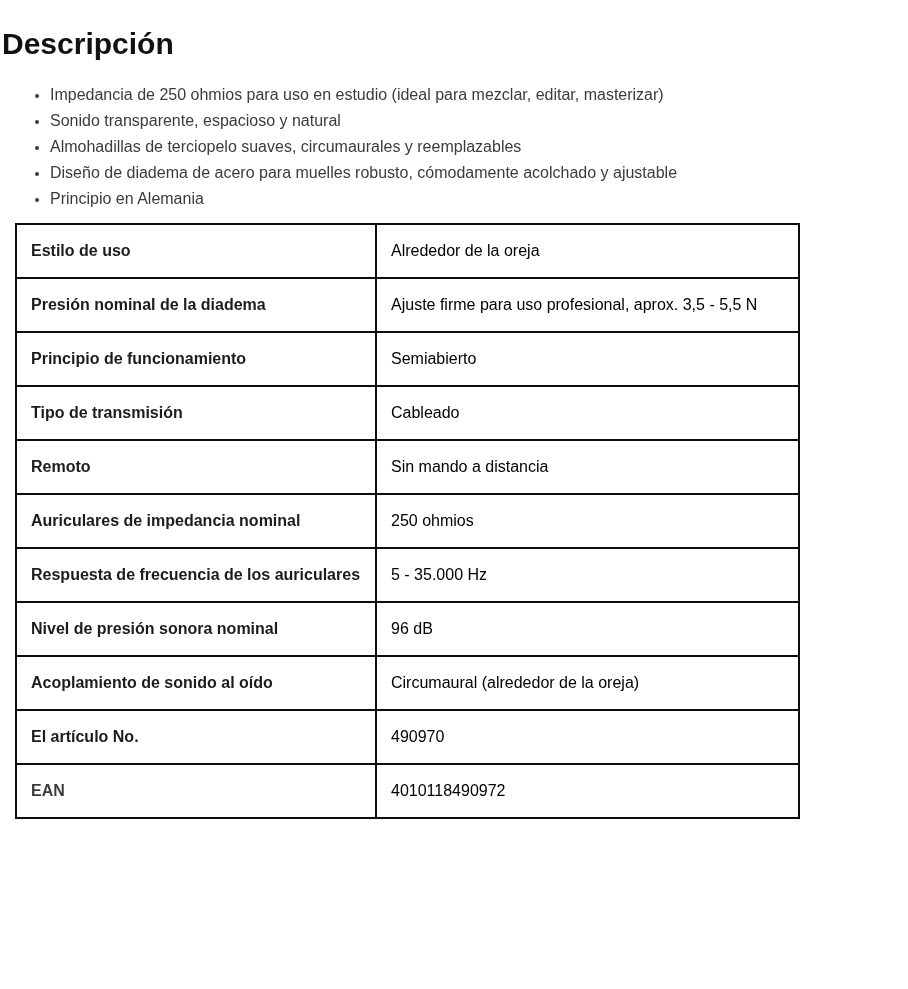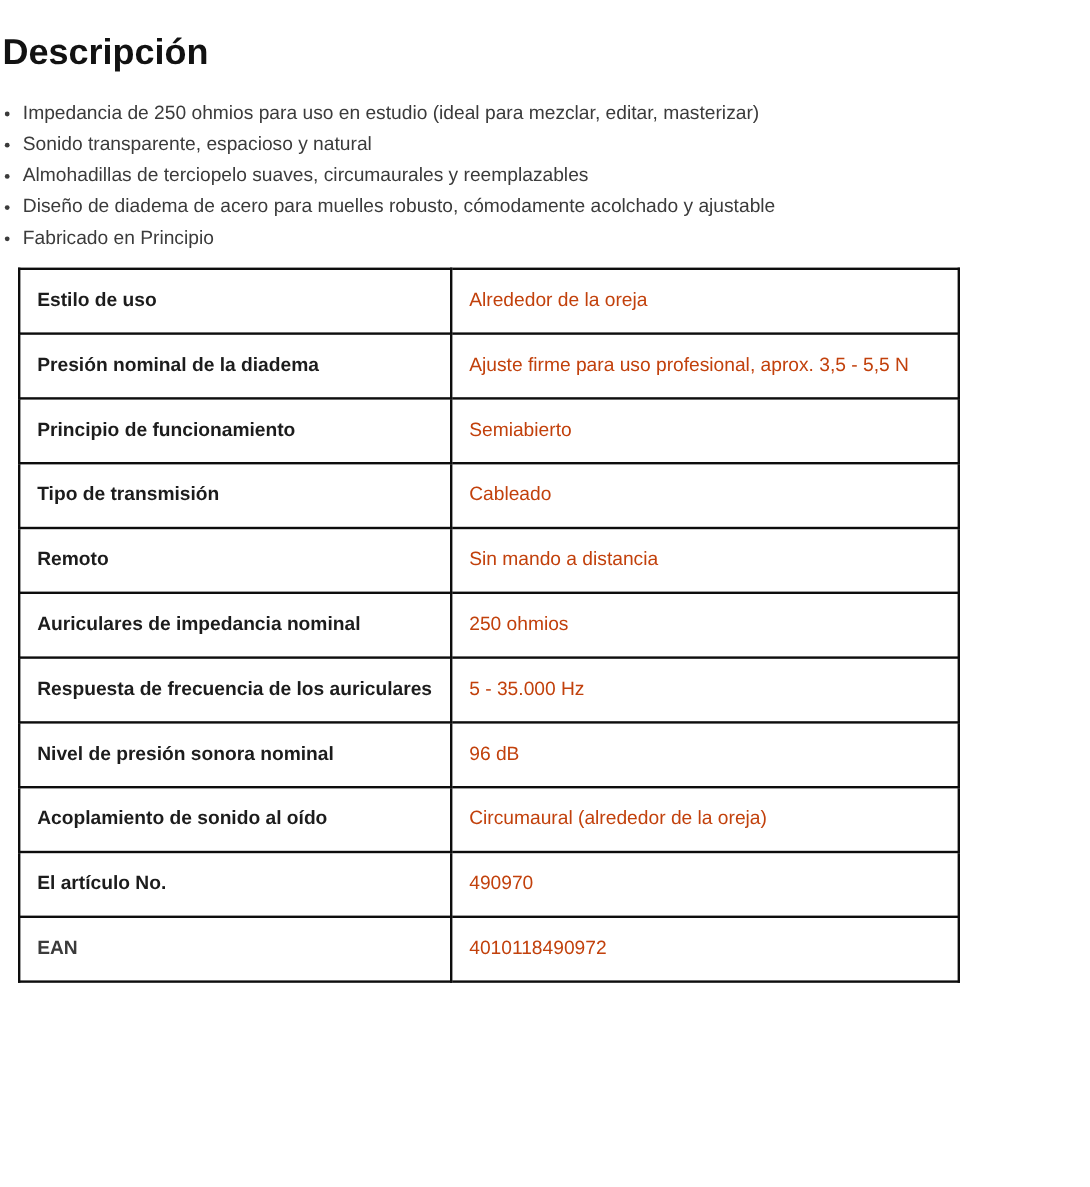--- a/index.html
+++ b/index.html
@@ -19,22 +19,22 @@
   }
   .page-title {
     margin: 24px 0 0 2px;
     font-size: 30px;
     line-height: 40px;
     font-weight: 700;
     color: #121212;
     letter-spacing: 0px;
   }
   .feature-list {
-    margin: 18px 0 0 0;
-    padding: 0 0 0 19px;
+    margin: 18px 0 0 13px;
+    padding: 0 0 0 37px;
     list-style: disc;
   }
   .feature-list li {
     font-size: 16px;
     line-height: 26px;
     color: #3b3b3b;
     padding-left: 0px;
   }
   .feature-list li::marker {
     color: #3b3b3b;
@@ -58,37 +58,37 @@
   .spec-table td.spec-label {
     width: 330px;
     font-weight: 700;
     color: #1c1c1c;
   }
   .spec-table td.spec-label.plain {
     font-weight: 700;
     color: #3b3b3b;
   }
   .spec-table td.spec-value {
-    color: #c2410c;
+    color: #000000;
     margin-left: 40px;
   }
 </style>
 </head>
 <body>
 
 <div class="page">
 
   <h1 class="page-title">Descripción</h1>
 
   <ul class="feature-list">
     <li>Impedancia de 250 ohmios para uso en estudio (ideal para mezclar, editar, masterizar)</li>
     <li>Sonido transparente, espacioso y natural</li>
     <li>Almohadillas de terciopelo suaves, circumaurales y reemplazables</li>
     <li>Diseño de diadema de acero para muelles robusto, cómodamente acolchado y ajustable</li>
-    <li>Fabricado en Principio</li>
+    <li>Principio en Alemania</li>
   </ul>
 
   <table class="spec-table">
     <tbody>
       <tr>
         <td class="spec-label">Estilo de uso</td>
         <td class="spec-value">Alrededor de la oreja</td>
       </tr>
       <tr>
         <td class="spec-label">Presión nominal de la diadema</td>

